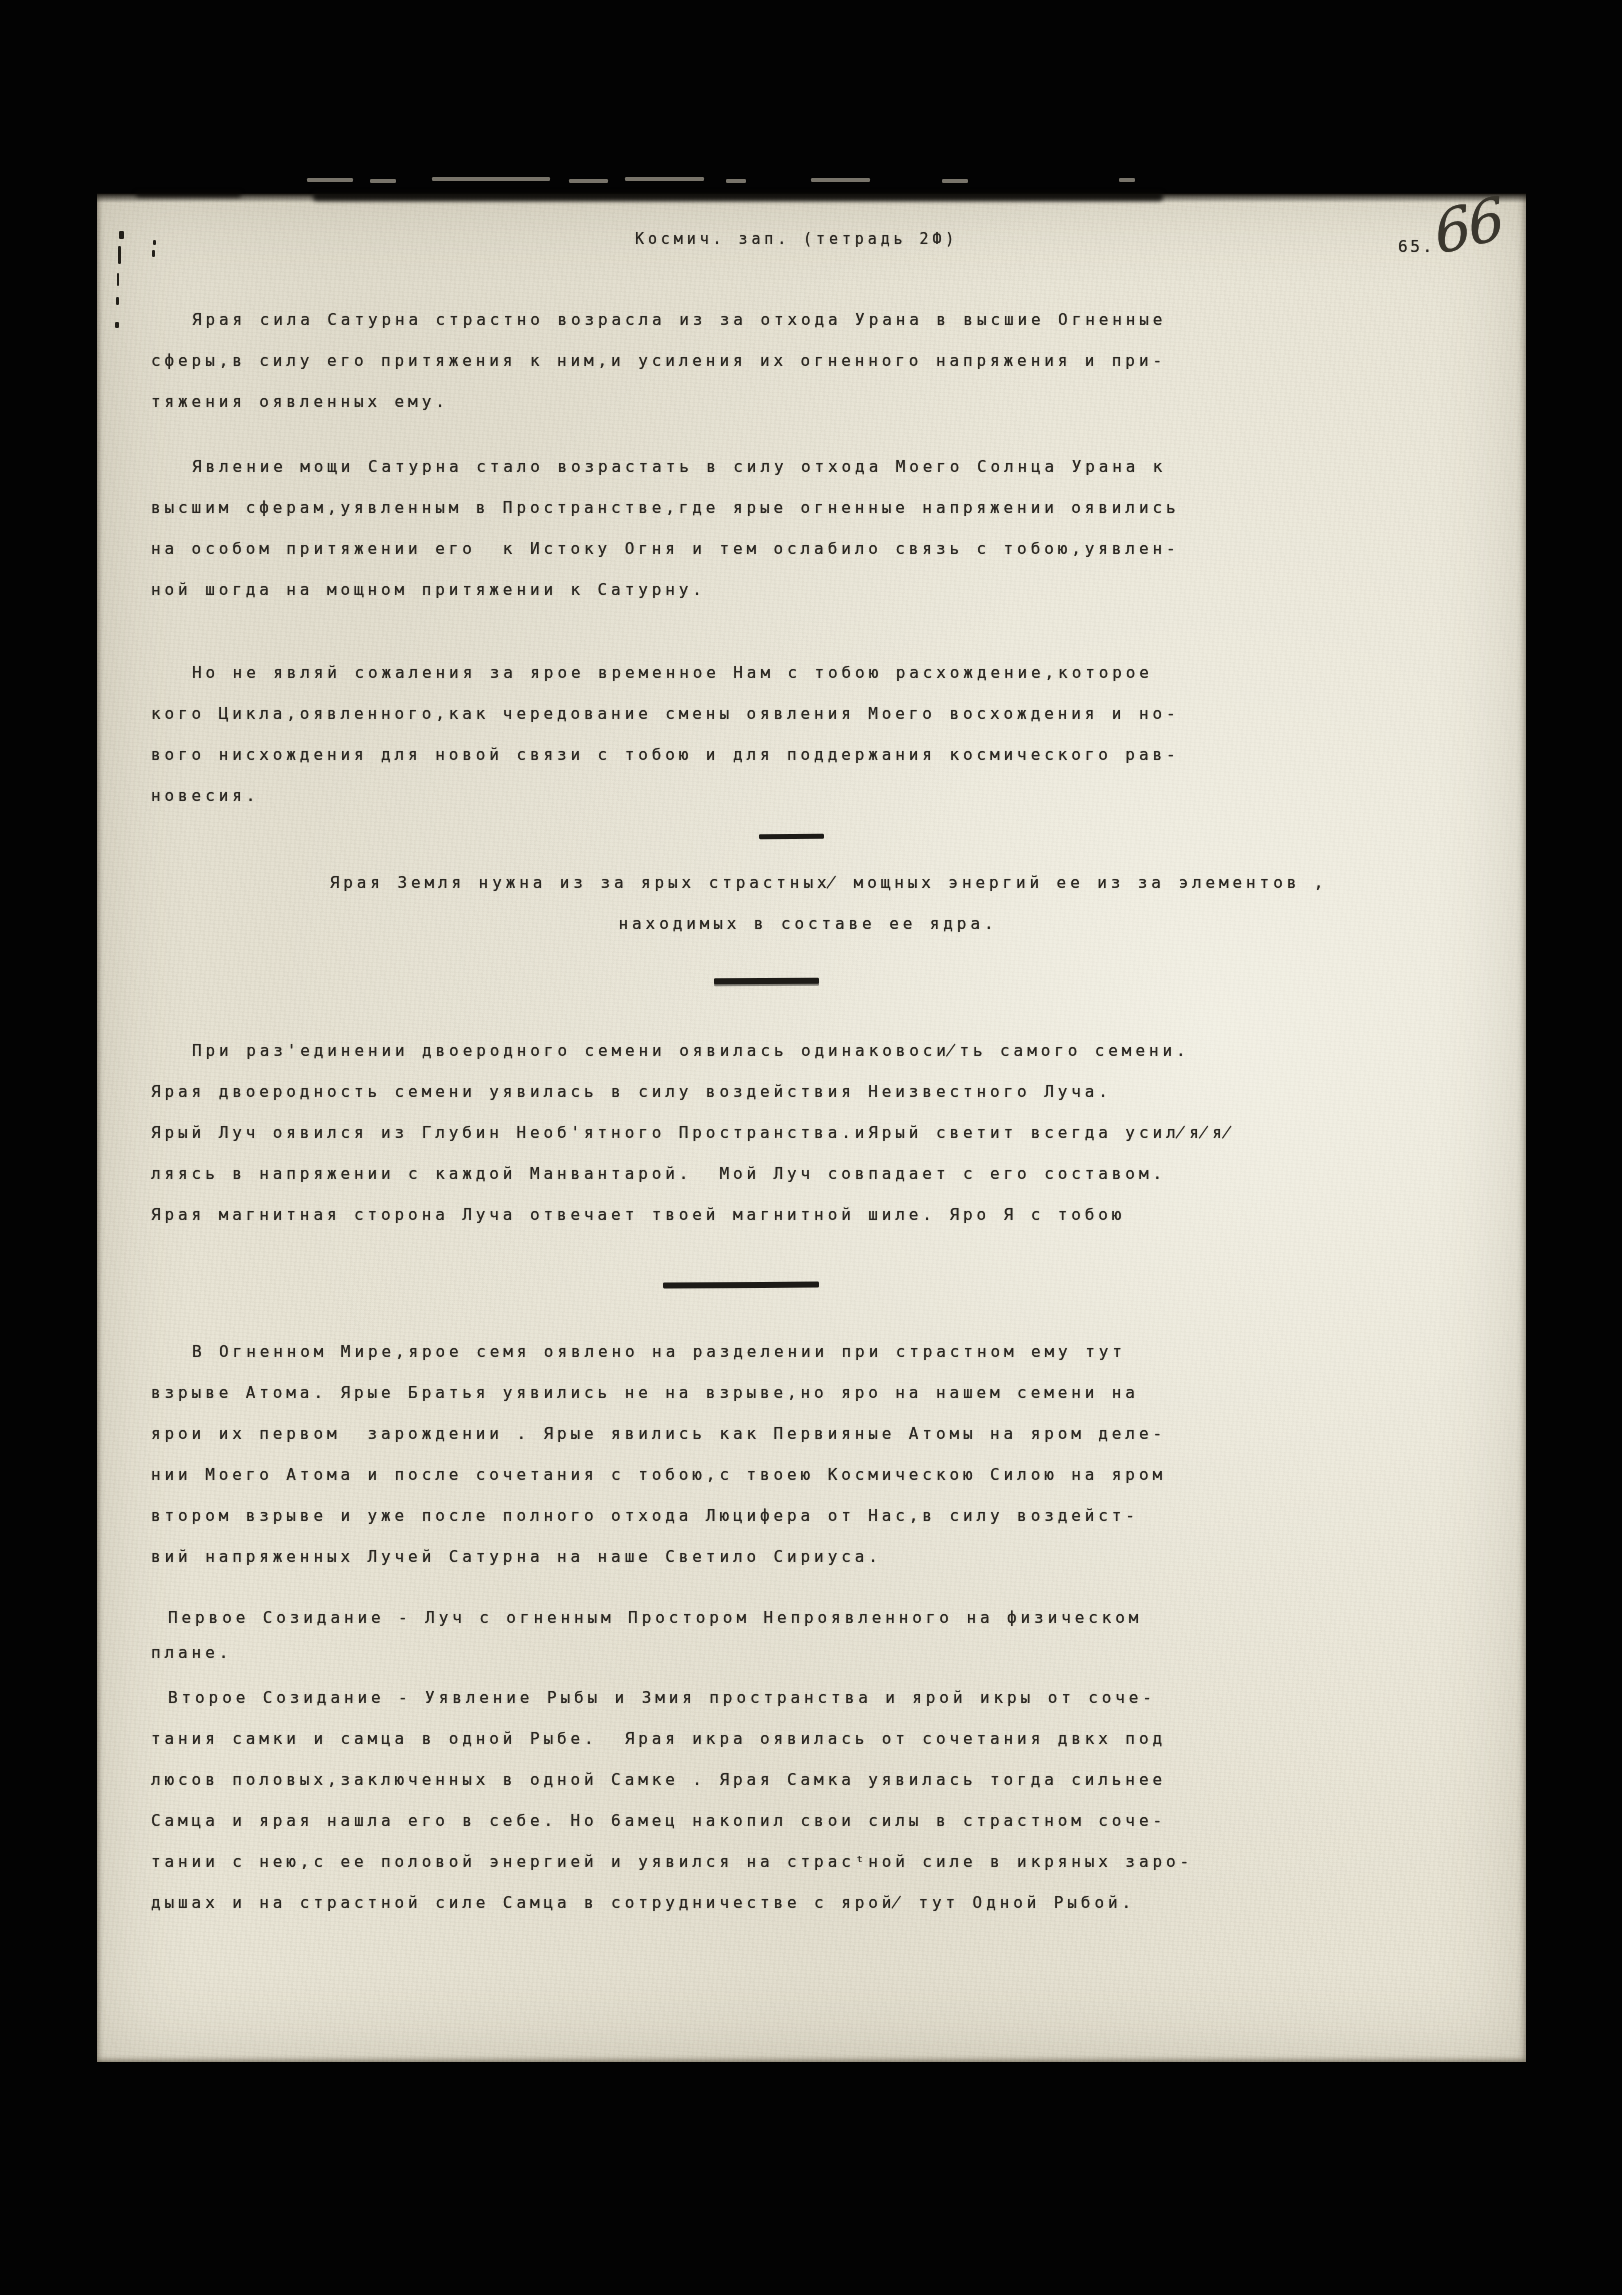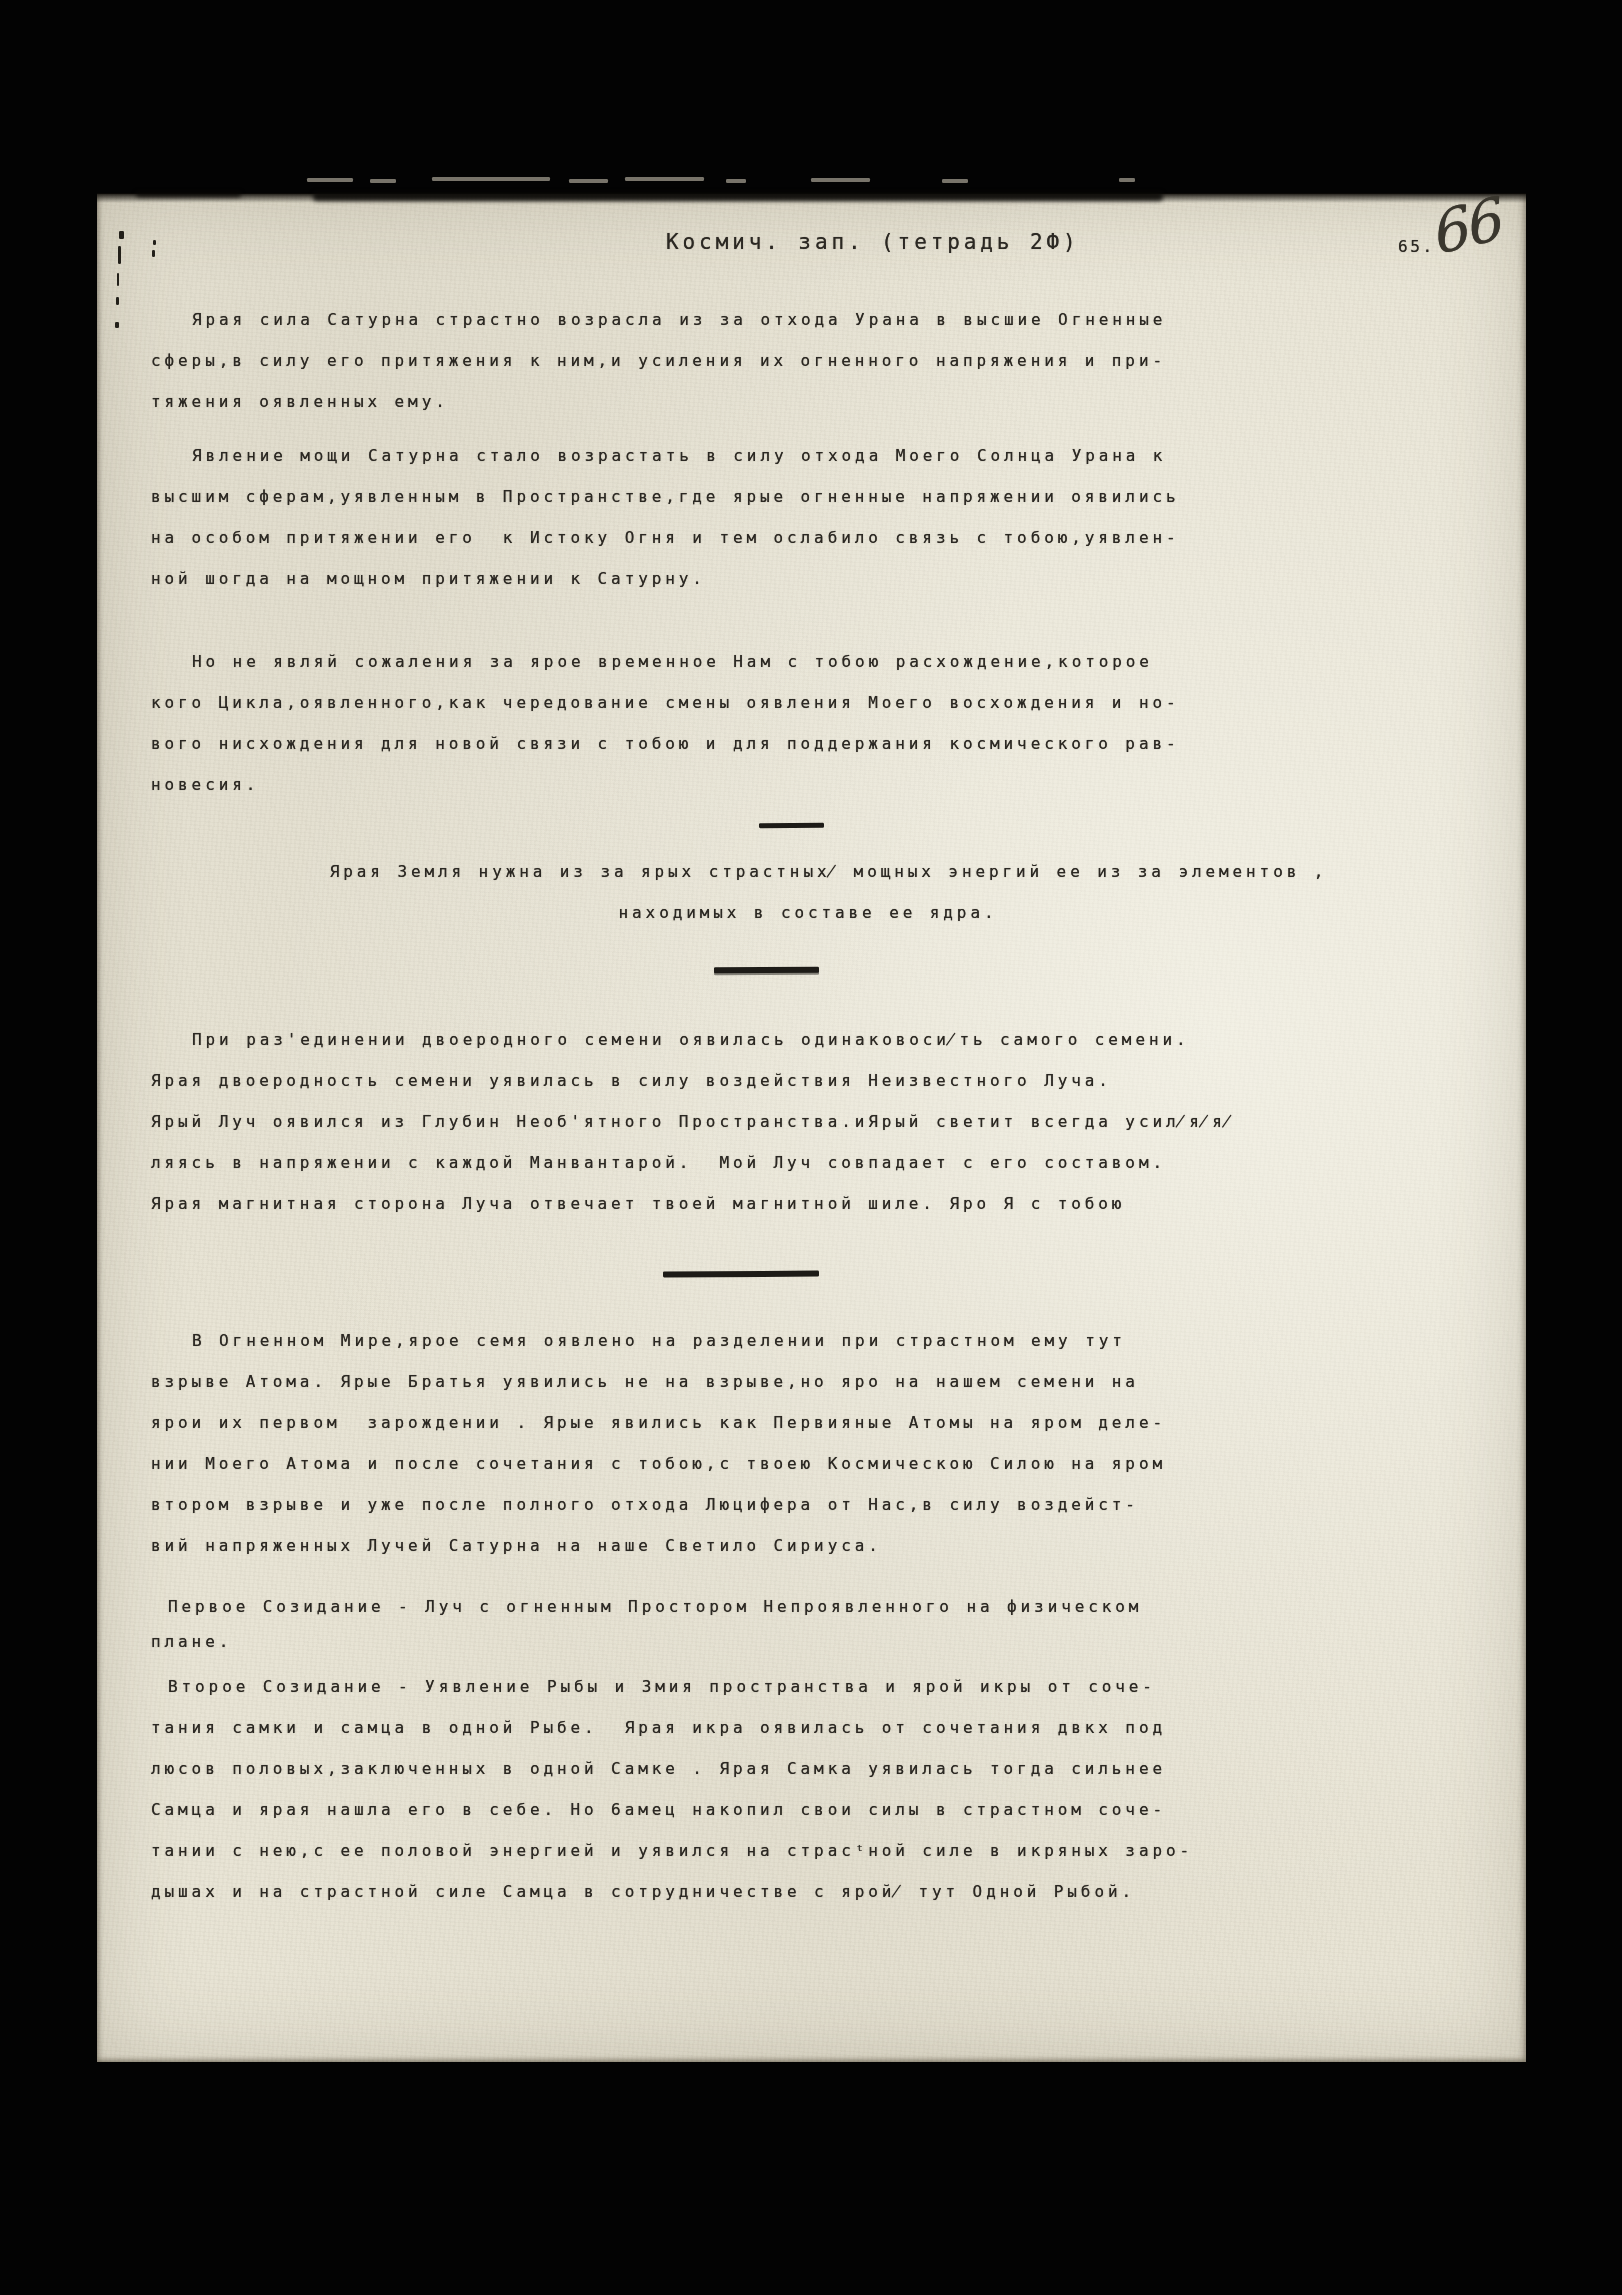--- a/index.html
+++ b/index.html
@@ -25,32 +25,32 @@
          filter:blur(2px);border-radius:3.9px;}
 
   .text-col{position:absolute;left:54px;top:0;width:1314px;
             color:#2b2823;text-shadow:0 0 0.7px rgba(42,36,28,.8);}
   .line{height:41px;line-height:41px;font-size:16px;letter-spacing:3.9px;white-space:pre;overflow:visible;}
   .tight .line{height:35px;line-height:35px;}
   .ind{padding-left:41px;}
   .ind-sm{padding-left:17px;}
 
   .header{position:relative;height:41px;margin-top:36px;}
-  .doc-title{position:absolute;left:515px;top:0;font-size:21px;letter-spacing:3.9px;white-space:pre;}
+  .doc-title{position:absolute;left:484px;top:0;font-size:15px;letter-spacing:3.9px;white-space:pre;}
   .page-num{position:absolute;left:1247px;top:6.5px;font-size:16px;letter-spacing:2.6px;}
   .page-num-hand{position:absolute;left:1283px;top:-38px;font-family:"DejaVu Serif",serif;
                  font-style:italic;font-size:58px;color:#3a372e;
                  transform:rotate(-14deg) skewX(-6deg);letter-spacing:-2.6px;}
 
   .divider{background:#1d1b17;border-radius:1.3px;transform:rotate(-.3deg);}
   .d1{width:65px;height:4.6px;margin:18.3px 0 0 608px;}
   .d2{width:105px;height:5.9px;margin:34px 0 0 563px;box-shadow:0 2px 0 rgba(29,27,23,.5);}
   .d3{width:156px;height:5.9px;margin:47px 0 0 512px;}
 
-  .m1{margin-top:27.5px;} .m2{margin-top:13px;} .m3{margin-top:42px;}
+  .m1{margin-top:27.5px;} .m2{margin-top:24px;} .m3{margin-top:42px;}
   .m4{margin-top:23.6px;text-align:center;} .m5{margin-top:46px;} .m6{margin-top:43px;}
   .m7{margin-top:23.6px;} .m8{margin-top:6.5px;}
 
   .ink-mark{position:absolute;background:#23201a;border-radius:1.3px;}
 </style>
 </head>
 <body>
 
 <div class="canvas">
 

